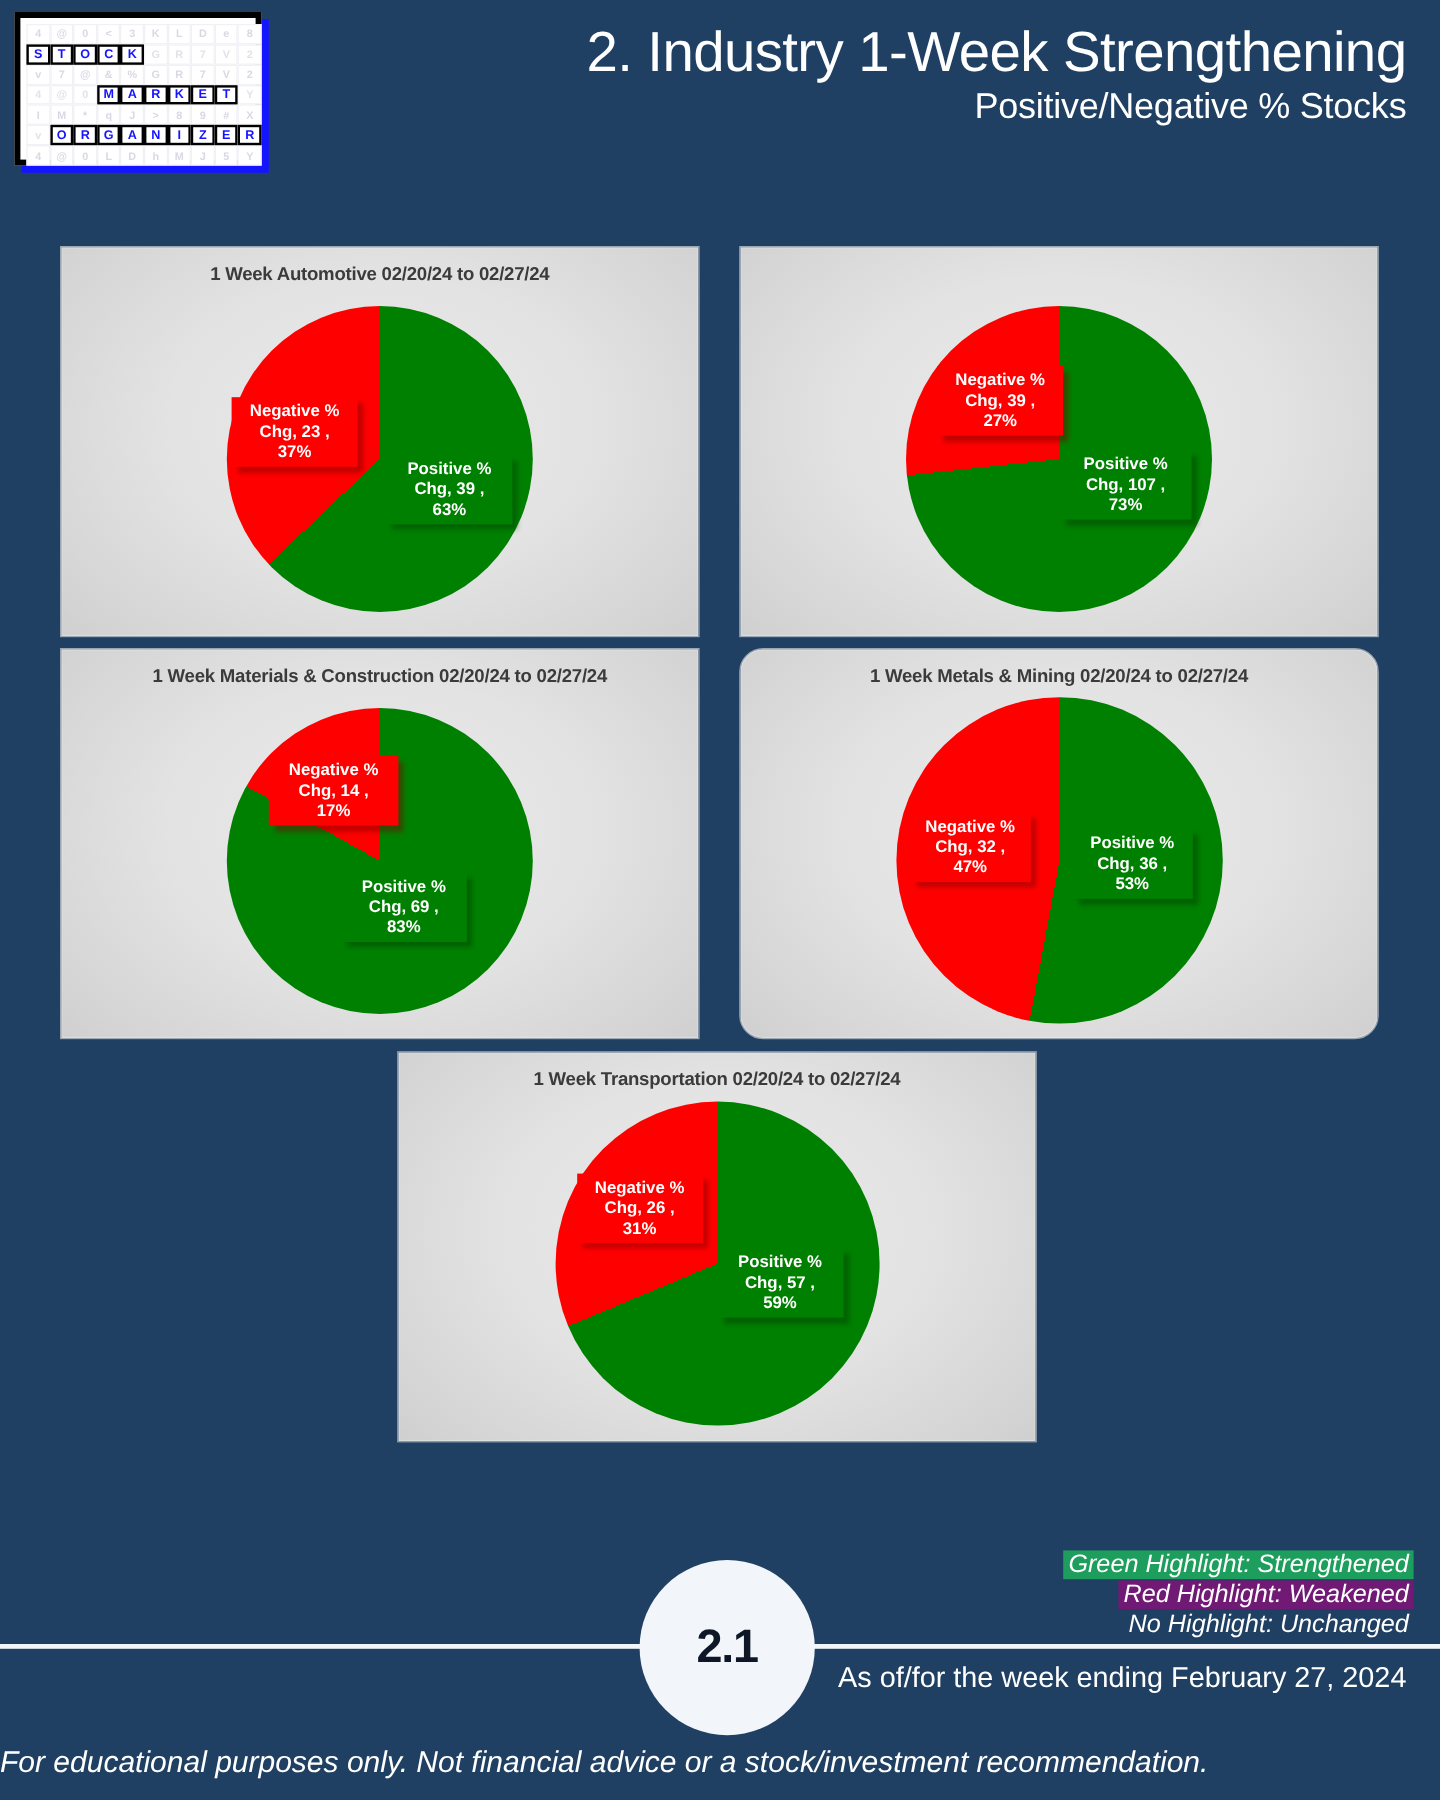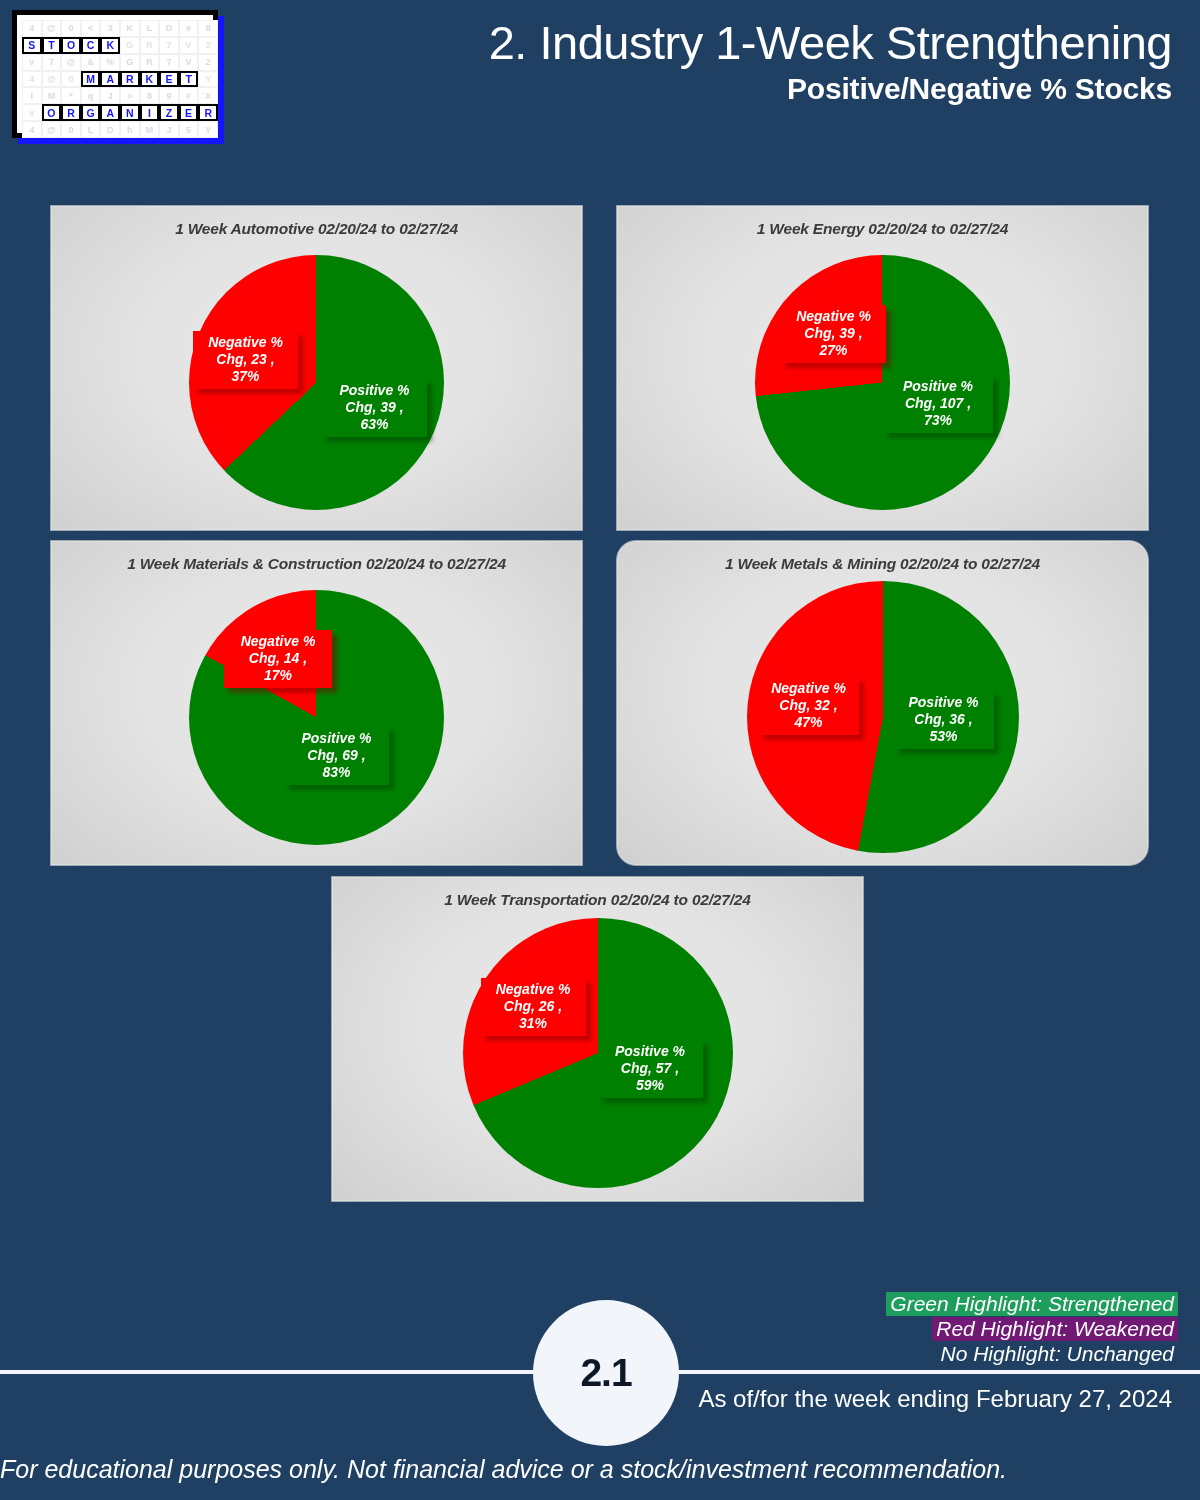--- a/index.html
+++ b/index.html
@@ -14,31 +14,30 @@
   #logo{position:absolute;left:12px;top:10px;width:206px;height:128px;}
   .logo-shadow{position:absolute;left:6px;top:6px;width:206px;height:128px;background:#1414ff;}
   .logo-frame{position:absolute;left:0;top:0;width:206px;height:128px;background:#ffffff;border:5px solid #000;box-sizing:border-box;}
   .logo-grid{position:absolute;left:5px;top:5px;width:196px;height:118px;display:grid;grid-template-columns:repeat(10,1fr);grid-template-rows:repeat(7,1fr);}
   .lc{display:flex;align-items:center;justify-content:center;font-size:9px;font-weight:bold;color:#d9d9e6;border:1px solid #f0f0f5;box-sizing:border-box;background:#fff;}
   .lc.hi{color:#1414ff;border:2px solid #000;font-size:10.5px;z-index:2;}
 
   
   #header{position:absolute;left:230px;top:18px;right:28px;text-align:right;}
   #title-main{color:#ffffff;font-size:47px;font-weight:300;letter-spacing:-0.5px;line-height:1.06;white-space:nowrap;}
-  #title-sub{color:#ffffff;font-size:30px;font-weight:700;letter-spacing:-0.2px;margin-top:4px;white-space:nowrap;}
+  #title-sub{color:#ffffff;font-size:30px;font-weight:400;letter-spacing:-0.2px;margin-top:4px;white-space:nowrap;}
 
   
   .panel{
     position:absolute;
     background:
       radial-gradient(ellipse 78% 90% at 50% 46%, #e9e9e9 0%, #e3e3e3 42%, #d4d4d4 78%, #c9c9c9 100%);
     border:1px solid #9aa6b2;
     box-sizing:border-box;
     box-shadow:0 0 0 1px rgba(255,255,255,0.25) inset;
-    font-style:italic;
   }
   .panel-title{
     position:absolute;left:0;right:0;top:14px;
     text-align:center;color:#3b3b3b;
     font-size:15.5px;font-weight:bold;letter-spacing:-0.2px;
     white-space:nowrap;
   }
   .pie-wrap{position:absolute;left:0;right:0;top:34px;bottom:6px;display:flex;align-items:center;justify-content:center;}
   .pie{border-radius:50%;position:relative;}
 
@@ -172,21 +171,20 @@
       <div class="lbl pos" style="left:133px;top:124px;width:105px;">
         <span>Positive %</span><br>
         <span>Chg,  39 ,</span><br>
         <span>63%</span>
       </div>
     </div>
   </div>
 </div>
 
 <div class="panel" style="left:616px;top:205px;width:533px;height:326px;">
-  <div class="panel-title">1 Week Energy 02/20/24 to 02/27/24</div>
   <div class="pie-wrap">
     <div class="pie" id="pie-1" style="width: 255px; height: 255px; background: conic-gradient(rgb(0, 128, 0) 0deg, rgb(0, 128, 0) 263.836deg, rgb(255, 0, 0) 263.836deg, rgb(255, 0, 0) 360deg);">
       <div class="lbl neg" style="left:26px;top:50px;width:105px;">
         <span>Negative %</span><br>
         <span>Chg,  39 ,</span><br>
         <span>27%</span>
       </div>
       <div class="lbl pos" style="left:128px;top:120px;width:110px;">
         <span>Positive %</span><br>
         <span>Chg,  107 ,</span><br>

